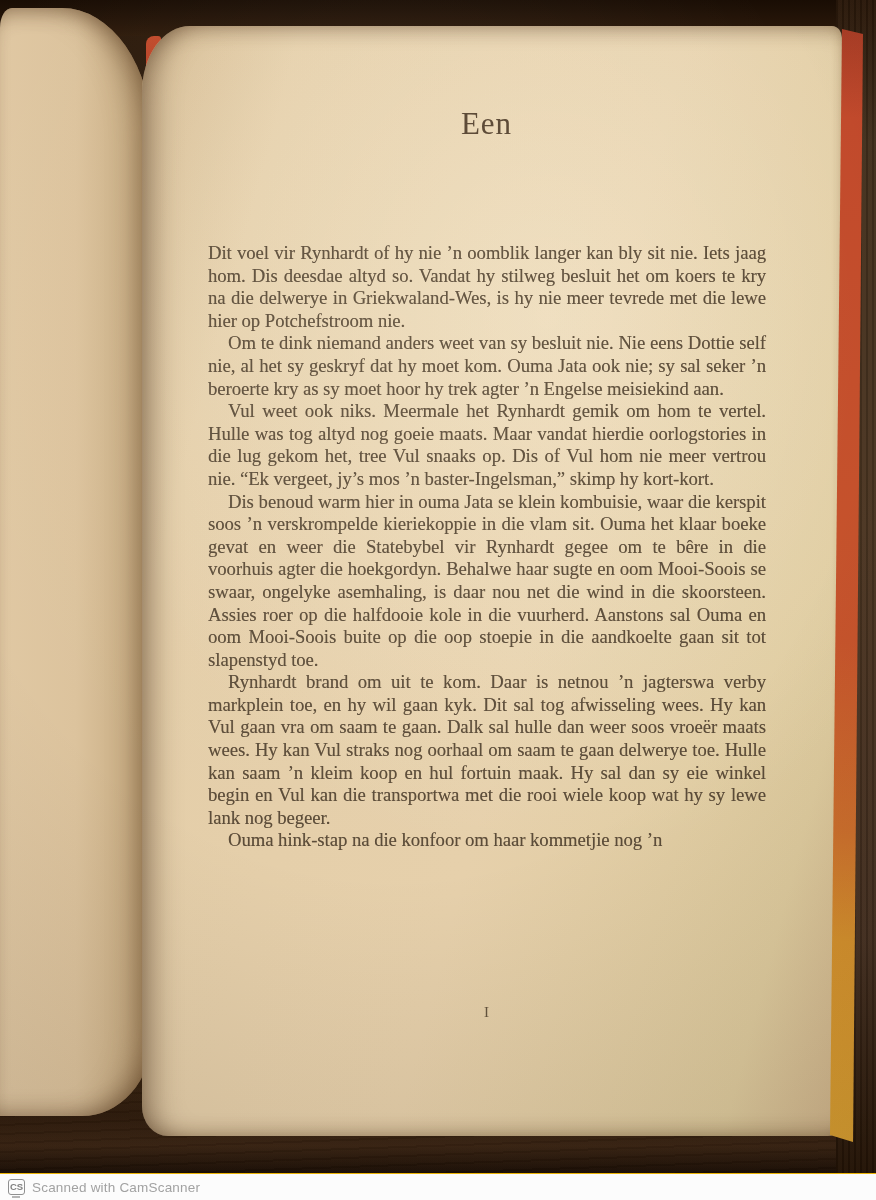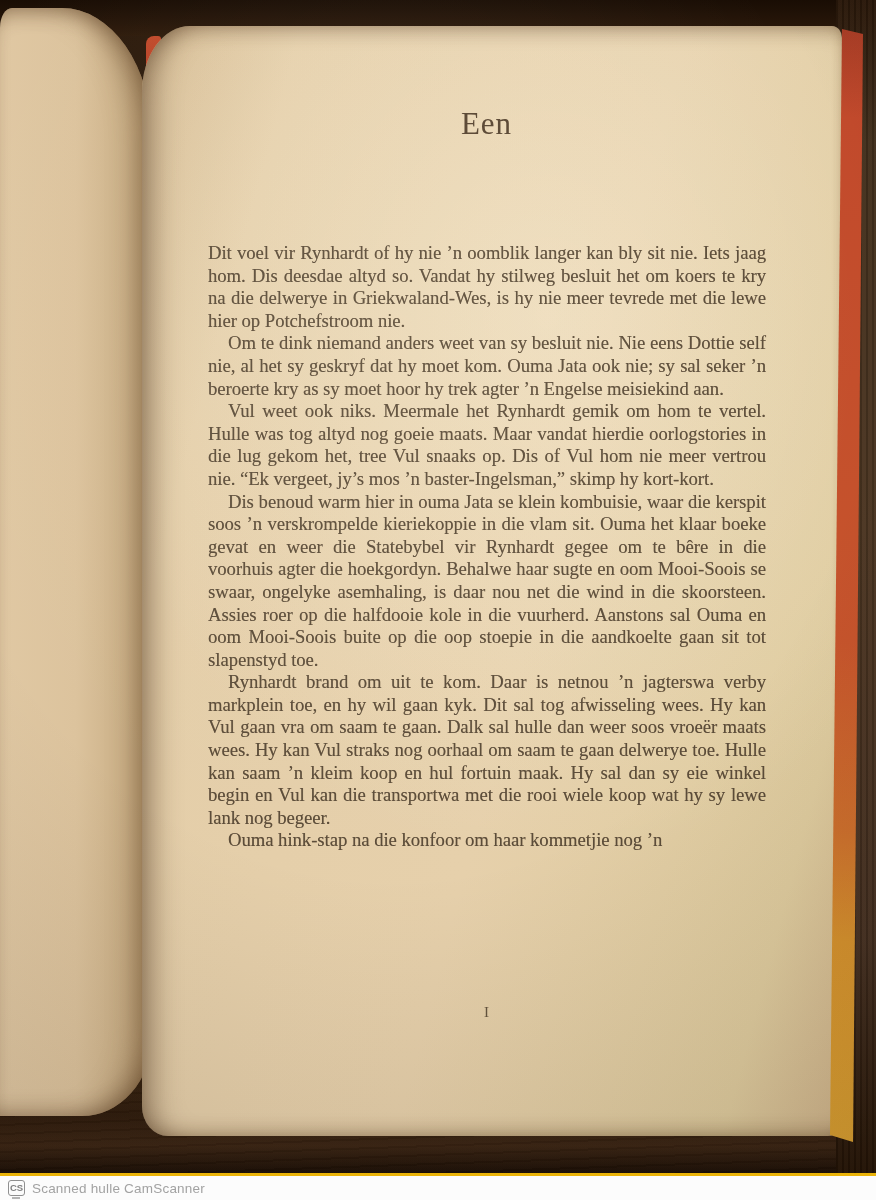--- a/index.html
+++ b/index.html
@@ -53,21 +53,21 @@
   .text-block p.no-indent{text-indent:0;}
   .page-number{position:absolute;left:66px;top:978px;width:557px;z-index:1;
     text-align:center;font-size:15px;color:#64543e;}
 
   
   .vignette{position:absolute;inset:0;z-index:5;pointer-events:none;
     background:radial-gradient(120% 100% at 45% 28%, rgba(255,246,224,0.08) 0%, rgba(0,0,0,0) 45%, rgba(25,12,4,0.18) 100%);}
 
   
   .scanner-bar{position:absolute;left:0;bottom:0;width:100%;height:27px;z-index:6;
-    background:var(--scanner-bar-bg,#fcfcfc);border-top:3px solid #eab308;
+    background:var(--scanner-bar-bg,#fcfcfc);border-top:1px solid #eab308;
     display:flex;align-items:center;padding-left:8px;
     font-family:"Liberation Sans","DejaVu Sans",sans-serif;}
   .cs-icon{position:relative;display:inline-block;width:17px;height:16px;margin-right:7px;
     border:1.5px solid #909090;border-radius:3px;color:#808080;
     font-size:9.5px;font-weight:bold;line-height:13.5px;text-align:center;letter-spacing:0;}
   .cs-icon::after{content:"";position:absolute;left:3px;bottom:-4px;width:8px;height:2px;background:#b5b5b5;}
   .scanner-label{font-size:13.5px;color:var(--scanner-text,#a2a2a2);letter-spacing:0.2px;}
 </style>
 </head>
 <body>
@@ -106,16 +106,16 @@
         <stop offset="1" stop-color="#d9a032"></stop>
       </linearGradient>
     </defs>
     <polygon points="842,29 863,34 853,1142 830,1135" fill="url(#coverGrad)"></polygon>
   </svg>
 
   <div class="vignette"></div>
 
   <div class="scanner-bar">
     <span class="cs-icon">CS</span>
-    <span class="scanner-label">Scanned hulle CamScanner</span>
+    <span class="scanner-label">Scanned with CamScanner</span>
   </div>
 
 </div>
 
 </body></html>

